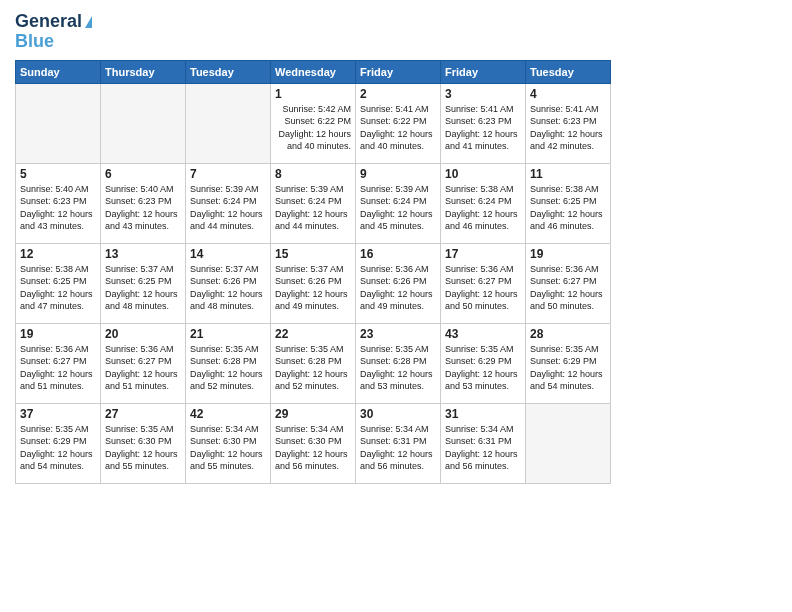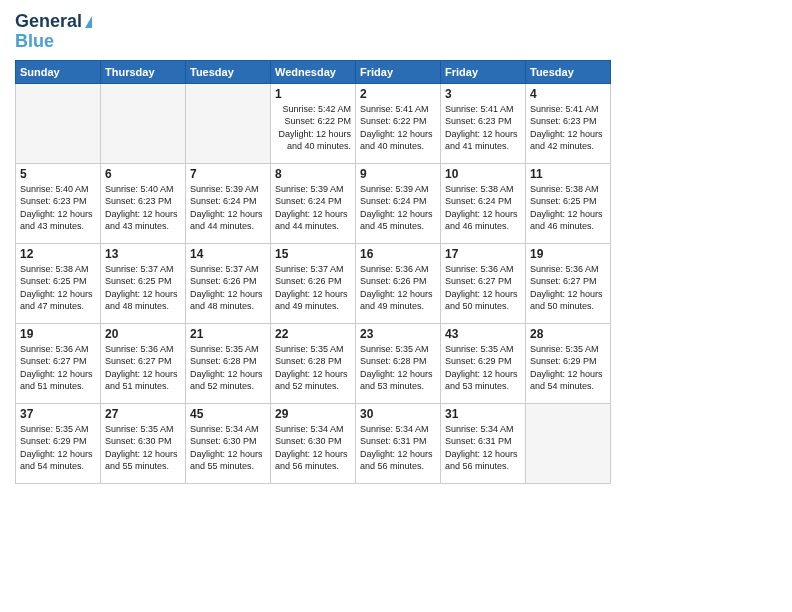--- a/index.html
+++ b/index.html
@@ -310,21 +310,21 @@
 and 54 minutes.</div>
           </td>
           <td>
             <span class="day-num">27</span>
             <div class="day-info" style="white-space: pre-line;">Sunrise: 5:35 AM
 Sunset: 6:30 PM
 Daylight: 12 hours
 and 55 minutes.</div>
           </td>
           <td>
-            <span class="day-num">45</span>
+            <span class="day-num">42</span>
             <div class="day-info" style="white-space: pre-line;">Sunrise: 5:34 AM
 Sunset: 6:30 PM
 Daylight: 12 hours
 and 55 minutes.</div>
           </td>
           <td>
             <span class="day-num">29</span>
             <div class="day-info" style="white-space: pre-line;">Sunrise: 5:34 AM
 Sunset: 6:30 PM
 Daylight: 12 hours

